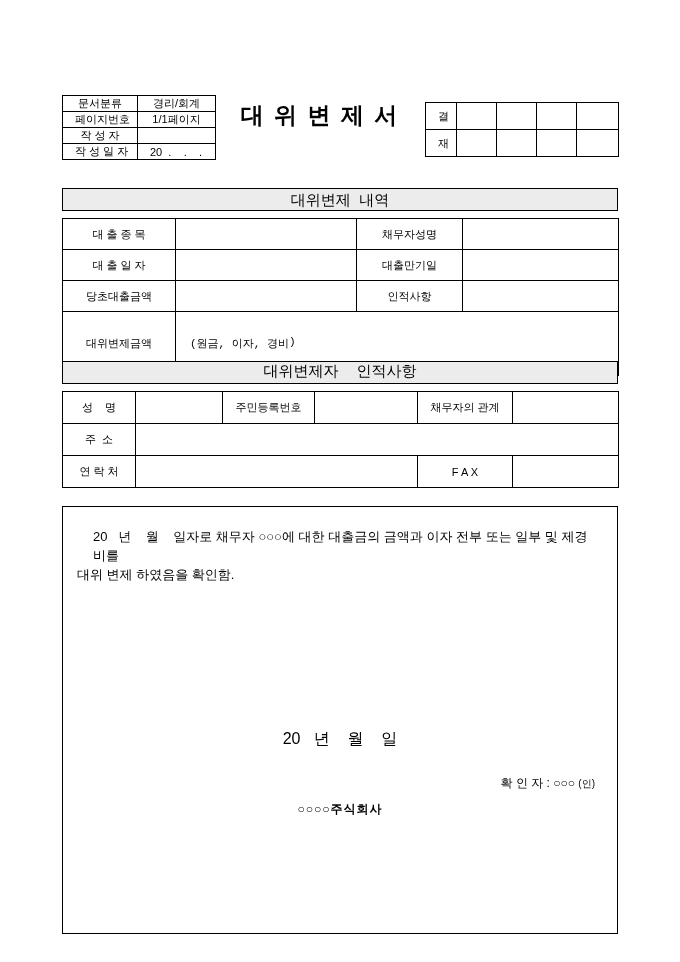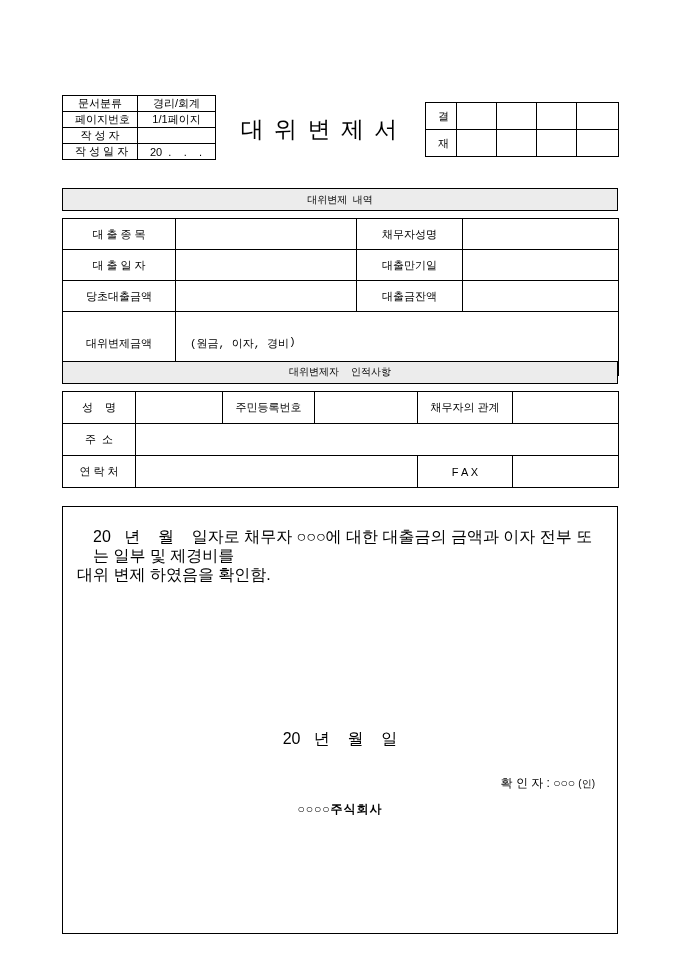--- a/index.html
+++ b/index.html
@@ -9,44 +9,44 @@
   td{border:1px solid #000;font-size:11px;padding:0 12px;overflow:hidden;white-space:pre;vertical-align:middle;}
   .lbl{text-align:center;}
   .abs{position:absolute;}
 
   
   .doc-info{left:62px;top:95px;width:153px;}
   .doc-info td{height:15px;}
   .doc-info .ctr{text-align:center;}
 
   
-  .title{position:absolute;left:185px;top:114px;width:270px;text-align:center;
-         font-size:23px;font-weight:normal;letter-spacing:2px;white-space:pre;}
+  .title{position:absolute;left:185px;top:100px;width:270px;text-align:center;
+         font-size:23px;font-weight:bold;letter-spacing:2px;white-space:pre;}
 
   
   .approval{left:425px;top:102px;width:193px;}
   .approval td{height:26px;text-align:center;}
 
   
   .sec-header{position:absolute;left:62px;width:554px;height:21px;border:1px solid #000;
-              background:#ececec;text-align:center;line-height:21px;font-size:10px;white-space:pre;}
+              background:#ececec;text-align:center;line-height:21px;font-size:15px;white-space:pre;}
   .sec1-header{top:188px;}
   .sec2-header{top:361px;font-family:Liberation Mono, monospace;}
 
   .sec1{left:62px;top:218px;width:556px;}
   .sec1 td{height:30px;margin-top:32px;}
 
   .sec2{left:62px;top:391px;width:556px;}
   .sec2 td{height:31px;}
 
   .amount-parts{display:flex;justify-content:flex-start;padding:0 8px 0 2px;font-family:Liberation Mono, monospace;}
 
   
   .statement-box{position:absolute;left:62px;top:506px;width:554px;height:426px;border:1px solid #000;}
-  .stmt{position:absolute;left:14px;right:18px;top:20px;font-size:16px;line-height:19px;}
+  .stmt{position:absolute;left:14px;right:18px;top:20px;font-size:13px;line-height:19px;}
   .stmt-line1{padding-left:16px;white-space:pre-wrap;}
   .stmt-line2{white-space:pre-wrap;}
   .date-line{position:absolute;left:0;right:0;top:222px;text-align:center;font-size:16px;white-space:pre;}
   .confirmer{position:absolute;right:22px;top:254px;font-size:12px;white-space:pre;}
   .confirmer .seal{font-size:10px;}
   .company{position:absolute;left:0;right:0;top:294px;text-align:center;
            font-size:12px;font-weight:bold;letter-spacing:1px;white-space:pre;}
 </style>
 </head>
 <body>
@@ -124,21 +124,21 @@
     </tr>
     <tr>
       <td class="lbl">대 출 일 자</td>
       <td></td>
       <td class="lbl">대출만기일</td>
       <td></td>
     </tr>
     <tr>
       <td class="lbl">당초대출금액</td>
       <td></td>
-      <td class="lbl">대출금잔액</td>
+      <td class="lbl">인적사항</td>
       <td></td>
     </tr>
     <tr>
       <td class="lbl">대위변제금액</td>
       <td colspan="3">
         <div class="amount-parts">
           <span>(원금</span>
           <span>, 이자</span>
           <span>, 경비</span>
           <span>)</span>

